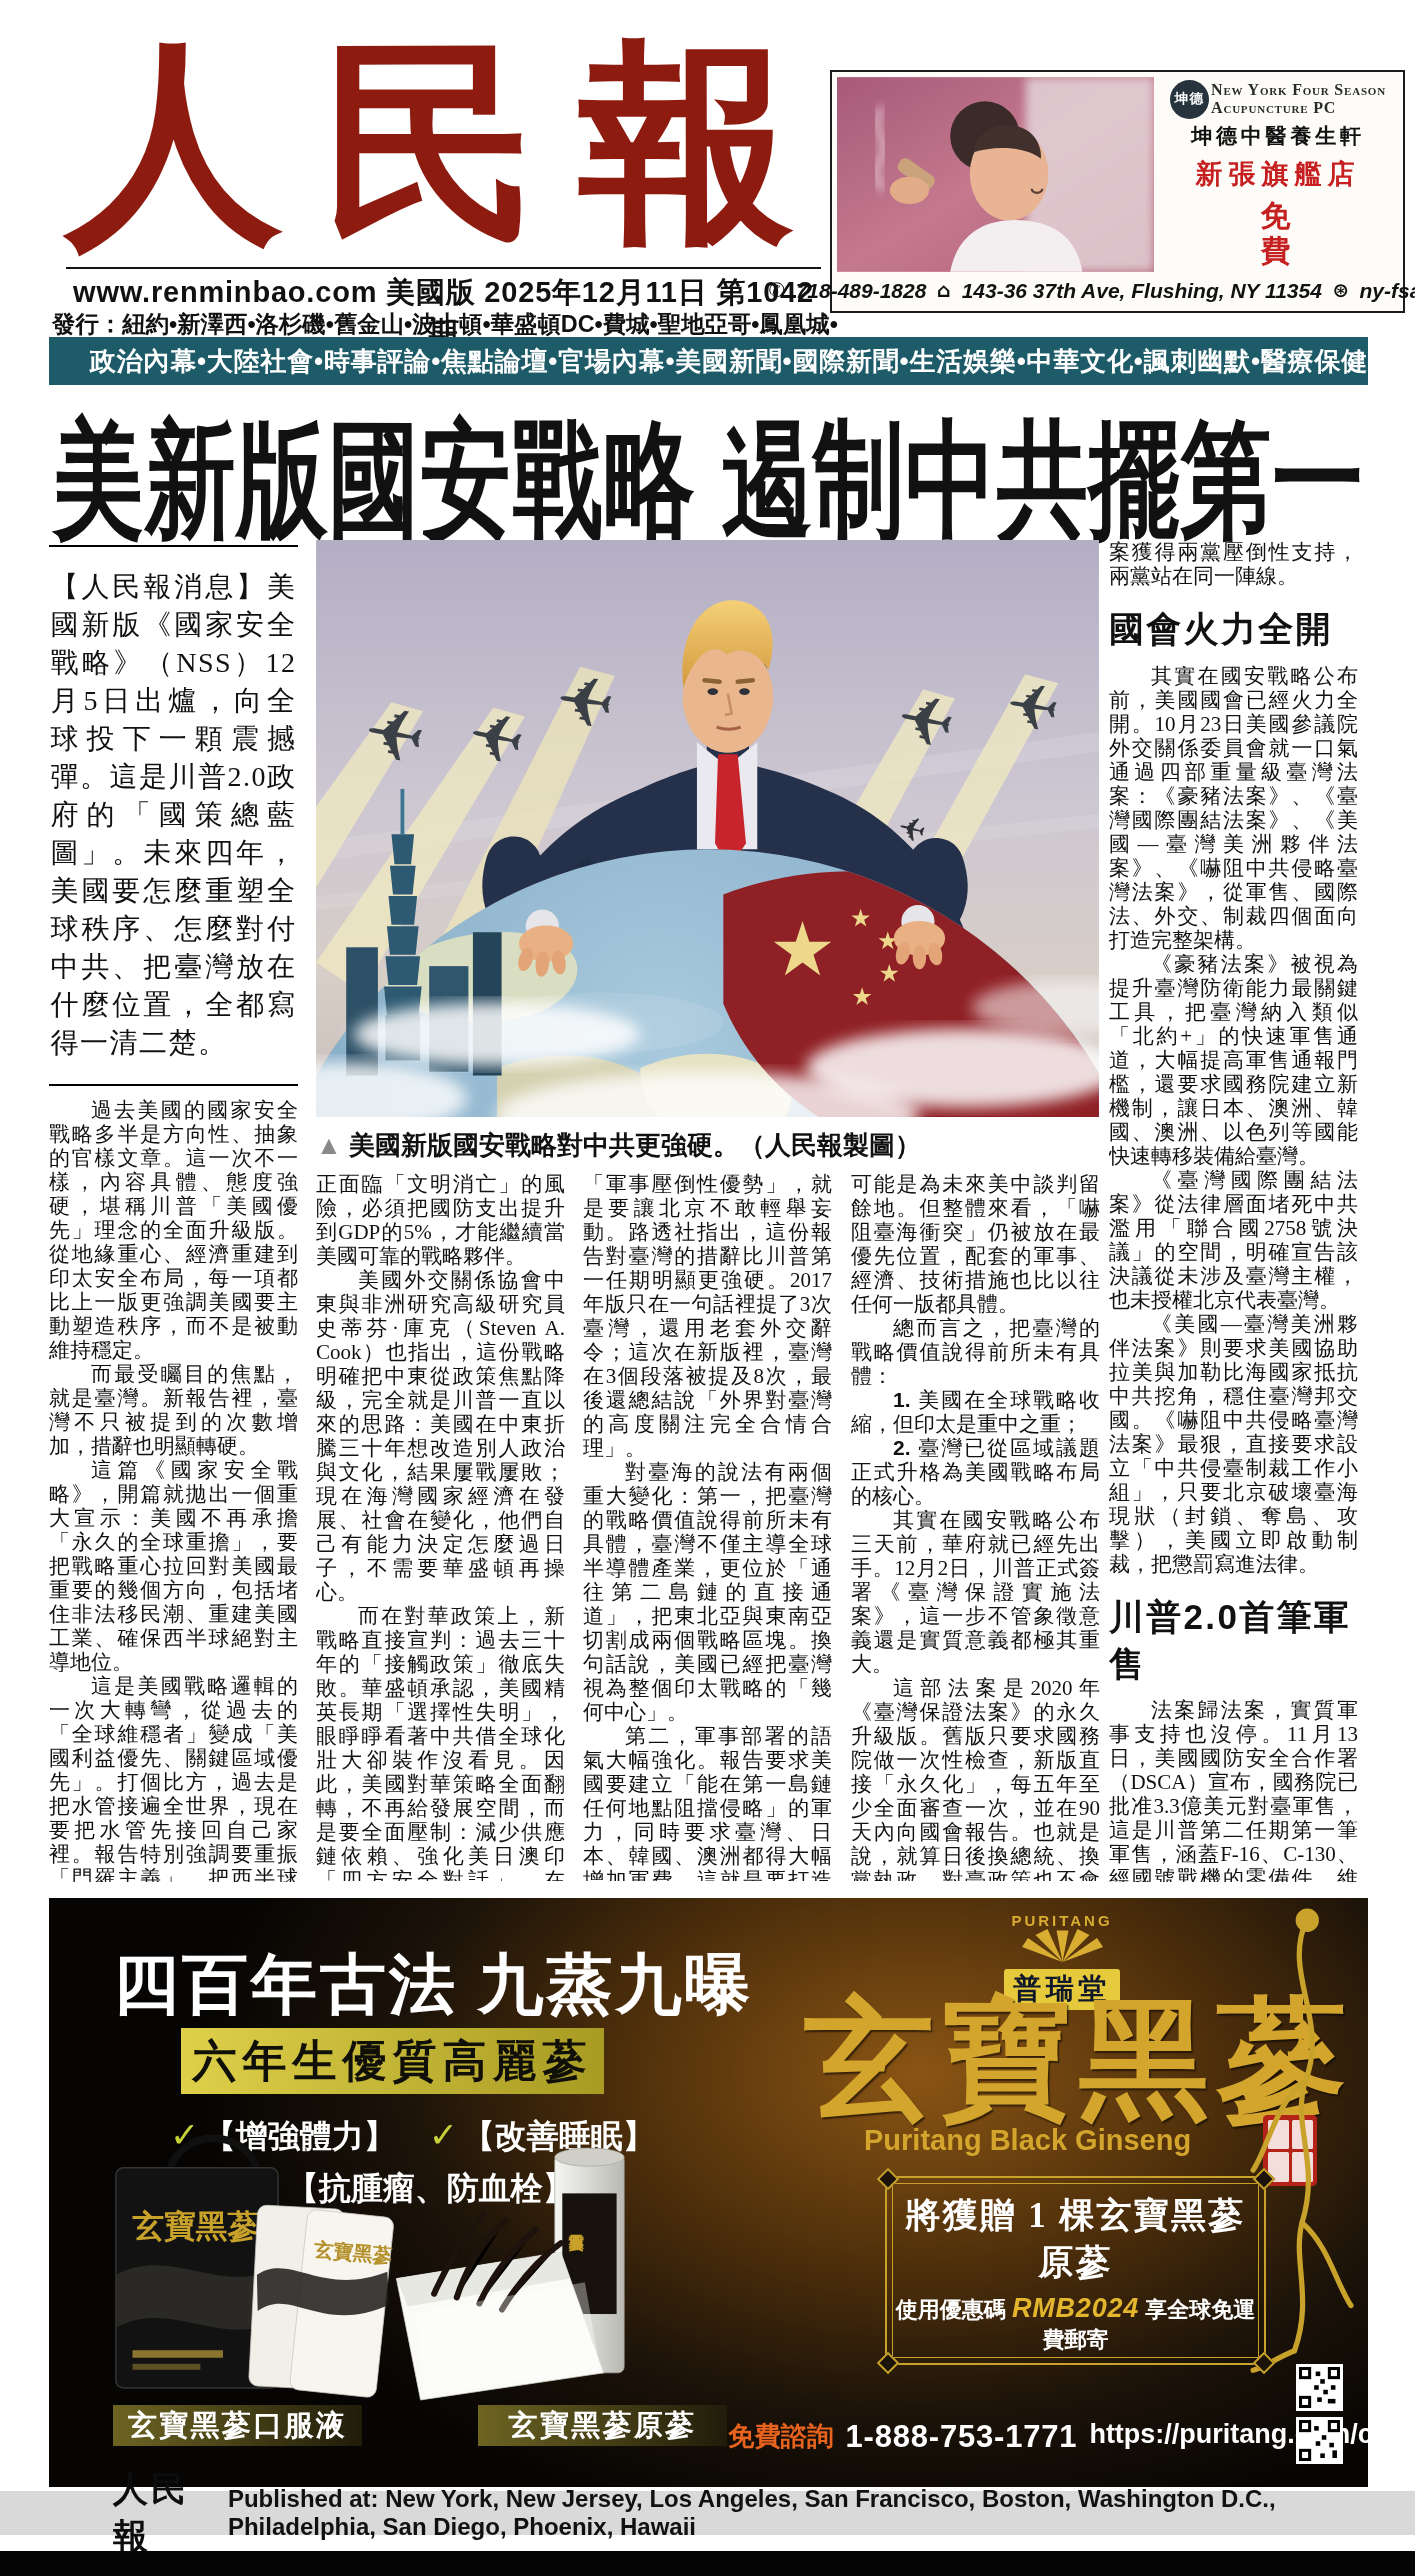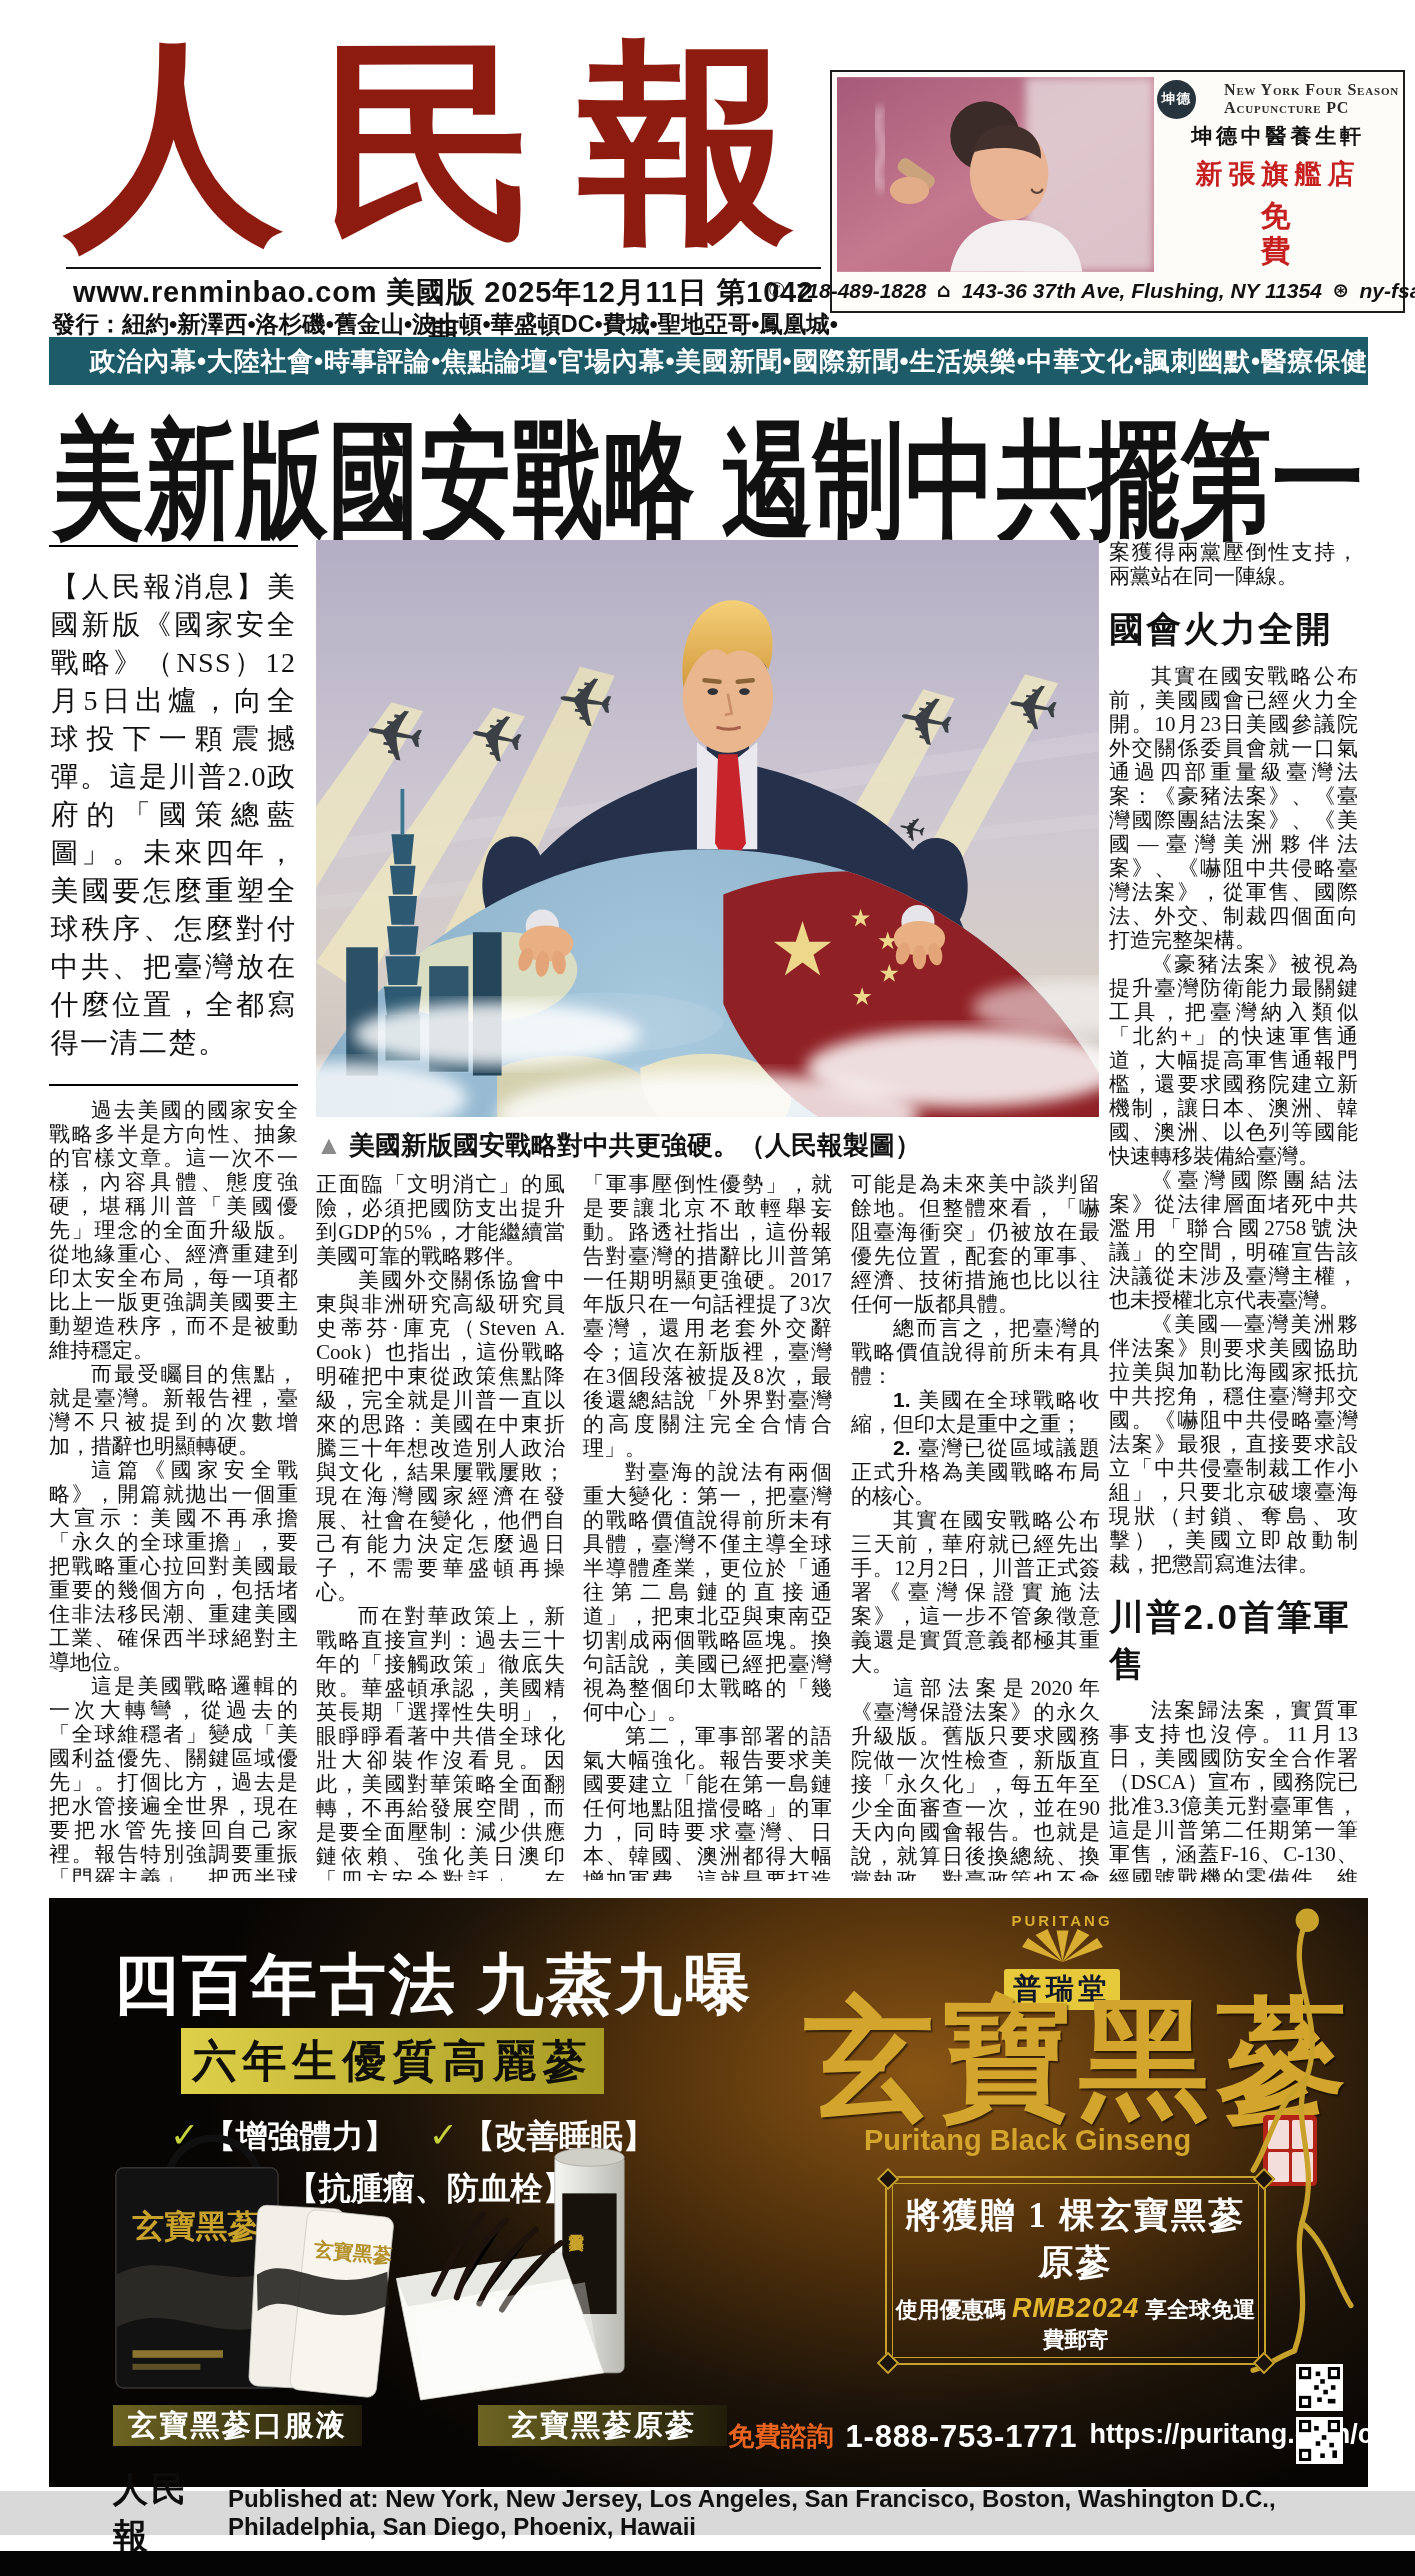--- a/index.html
+++ b/index.html
@@ -13,21 +13,21 @@
     font-weight:900;color:#8e1b10;letter-spacing:39px;white-space:nowrap;}
   #masthead-rule{left:66px;top:267px;width:755px;height:2.3px;background:#141414;}
   #masthead-info{left:66px;top:273px;width:755px;text-align:center;font-weight:bold;
     font-size:29px;letter-spacing:0.8px;}
   #masthead-dist{left:45px;top:308px;width:800px;text-align:center;font-weight:bold;font-size:23.4px;}
 
   
   #acu-ad{left:830px;top:70px;width:575px;height:243px;border:2.3px solid #1c1c1c;background:#fdfcf8;box-sizing:border-box;}
   #acu-photo{position:absolute;left:4.5px;top:4.5px;width:317px;height:195px;overflow:hidden;}
   #acu-right{position:absolute;left:325px;top:6px;width:242px;height:193px;text-align:center;}
-  .acu-logo-row{display:flex;align-items:center;justify-content:space-between;gap:2px;margin-top:1.5px;}
+  .acu-logo-row{display:flex;align-items:center;justify-content:center;gap:2px;margin-top:1.5px;}
   .acu-seal{width:39px;height:39px;border-radius:50%;background:#28343d;color:#fff;display:flex;
     align-items:center;justify-content:center;font-size:13.6px;font-weight:bold;letter-spacing:1.5px;}
   .acu-en{font-variant:small-caps;font-weight:bold;font-size:16px;line-height:18px;color:#2b2b2b;text-align:left;letter-spacing:0.8px;}
   .acu-cn{font-size:21px;font-weight:bold;letter-spacing:3.8px;margin-top:3px;}
   .acu-promo{color:#c51f1f;font-weight:900;font-size:27px;letter-spacing:6px;margin-top:6px;}
   .acu-free-row{display:flex;justify-content:center;gap:9px;margin-top:6px;text-align:left;}
   .acu-free{color:#c51f1f;font-weight:900;font-size:30px;width:35px;line-height:35px;}
   .acu-items div{font-weight:900;font-size:20.4px;line-height:27px;white-space:nowrap;}
   .dot{display:inline-block;width:10.6px;height:10.6px;border-radius:50%;background:#c51f1f;margin-right:6px;vertical-align:middle;}
   #acu-contact{position:absolute;left:6px;bottom:3px;width:563px;height:35px;font-style:italic;

